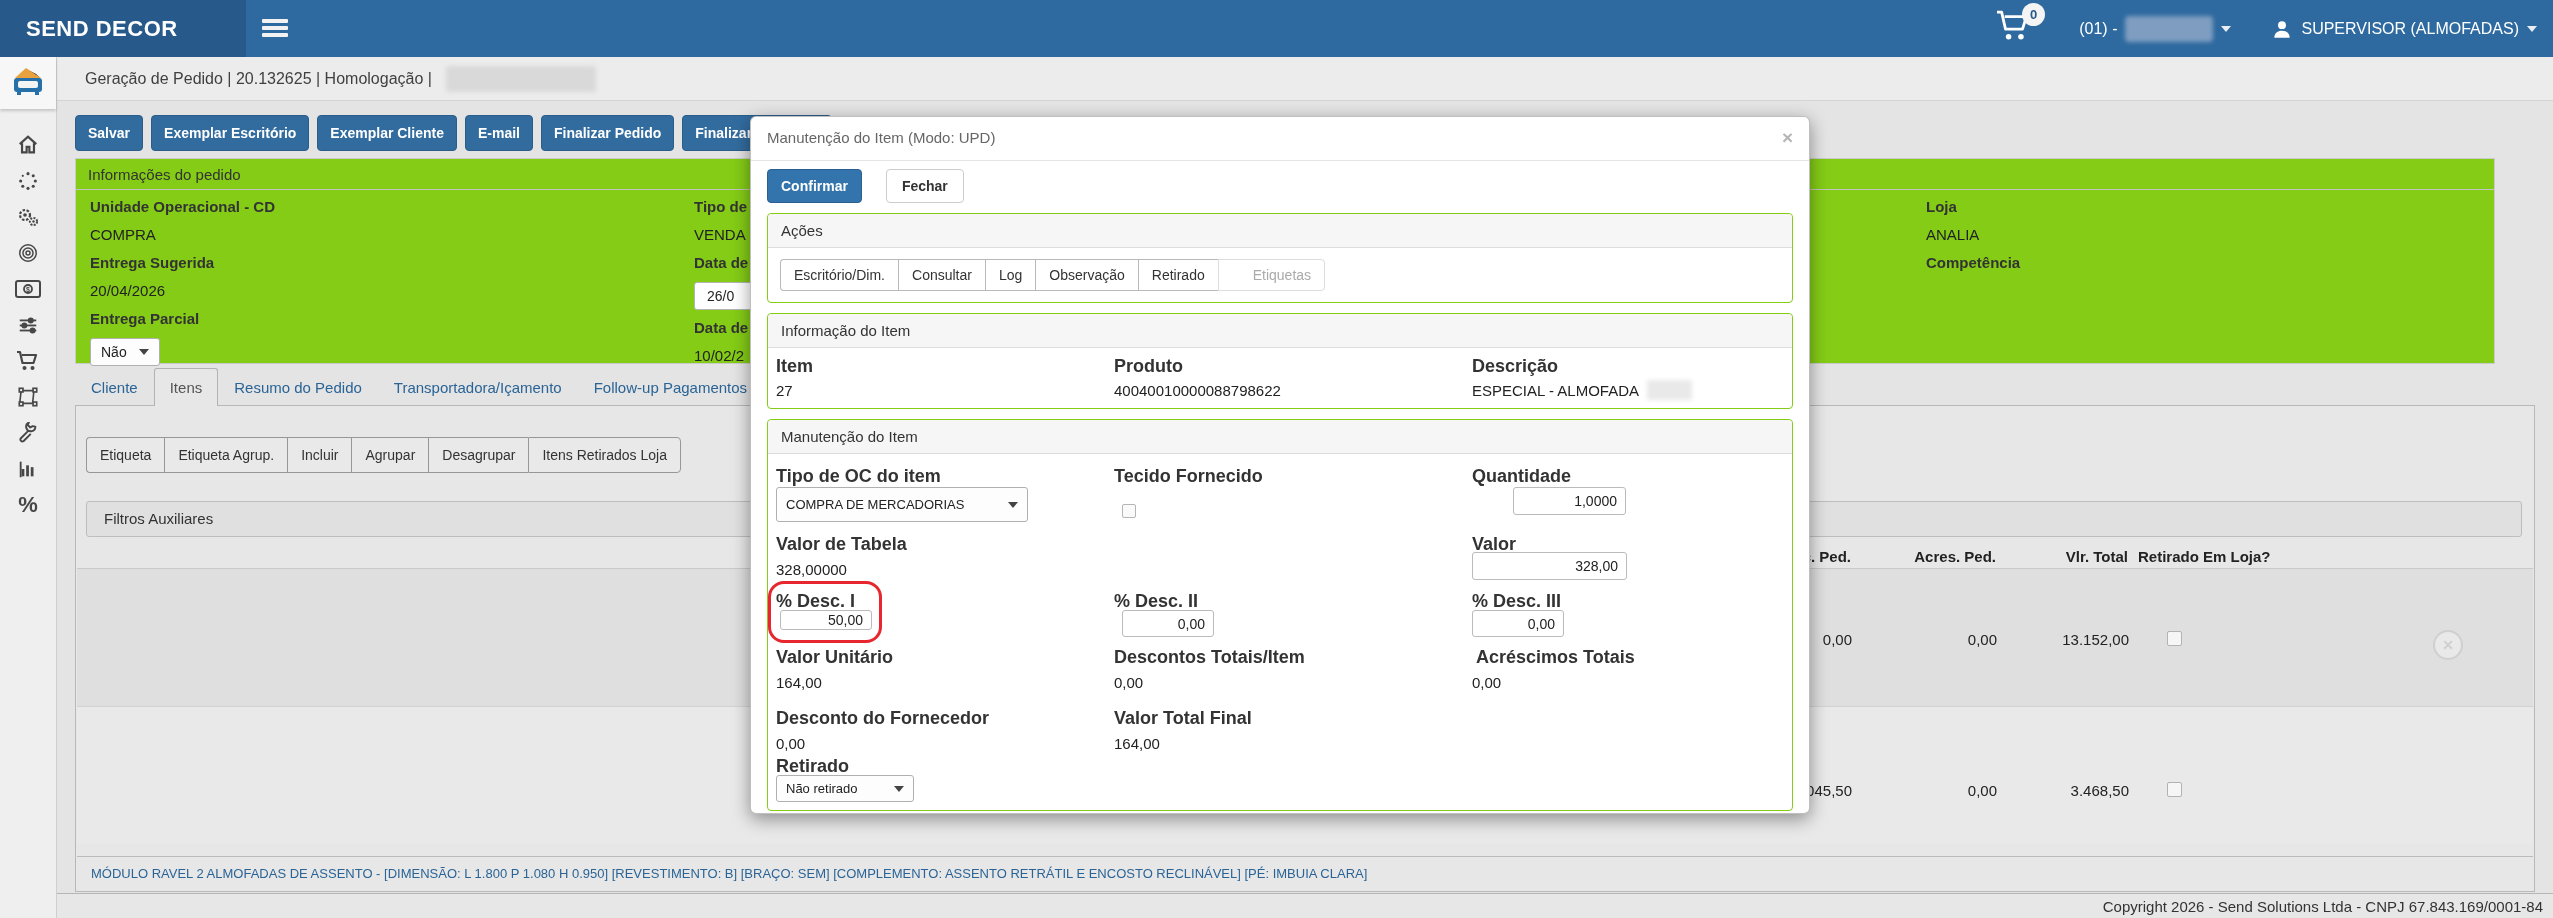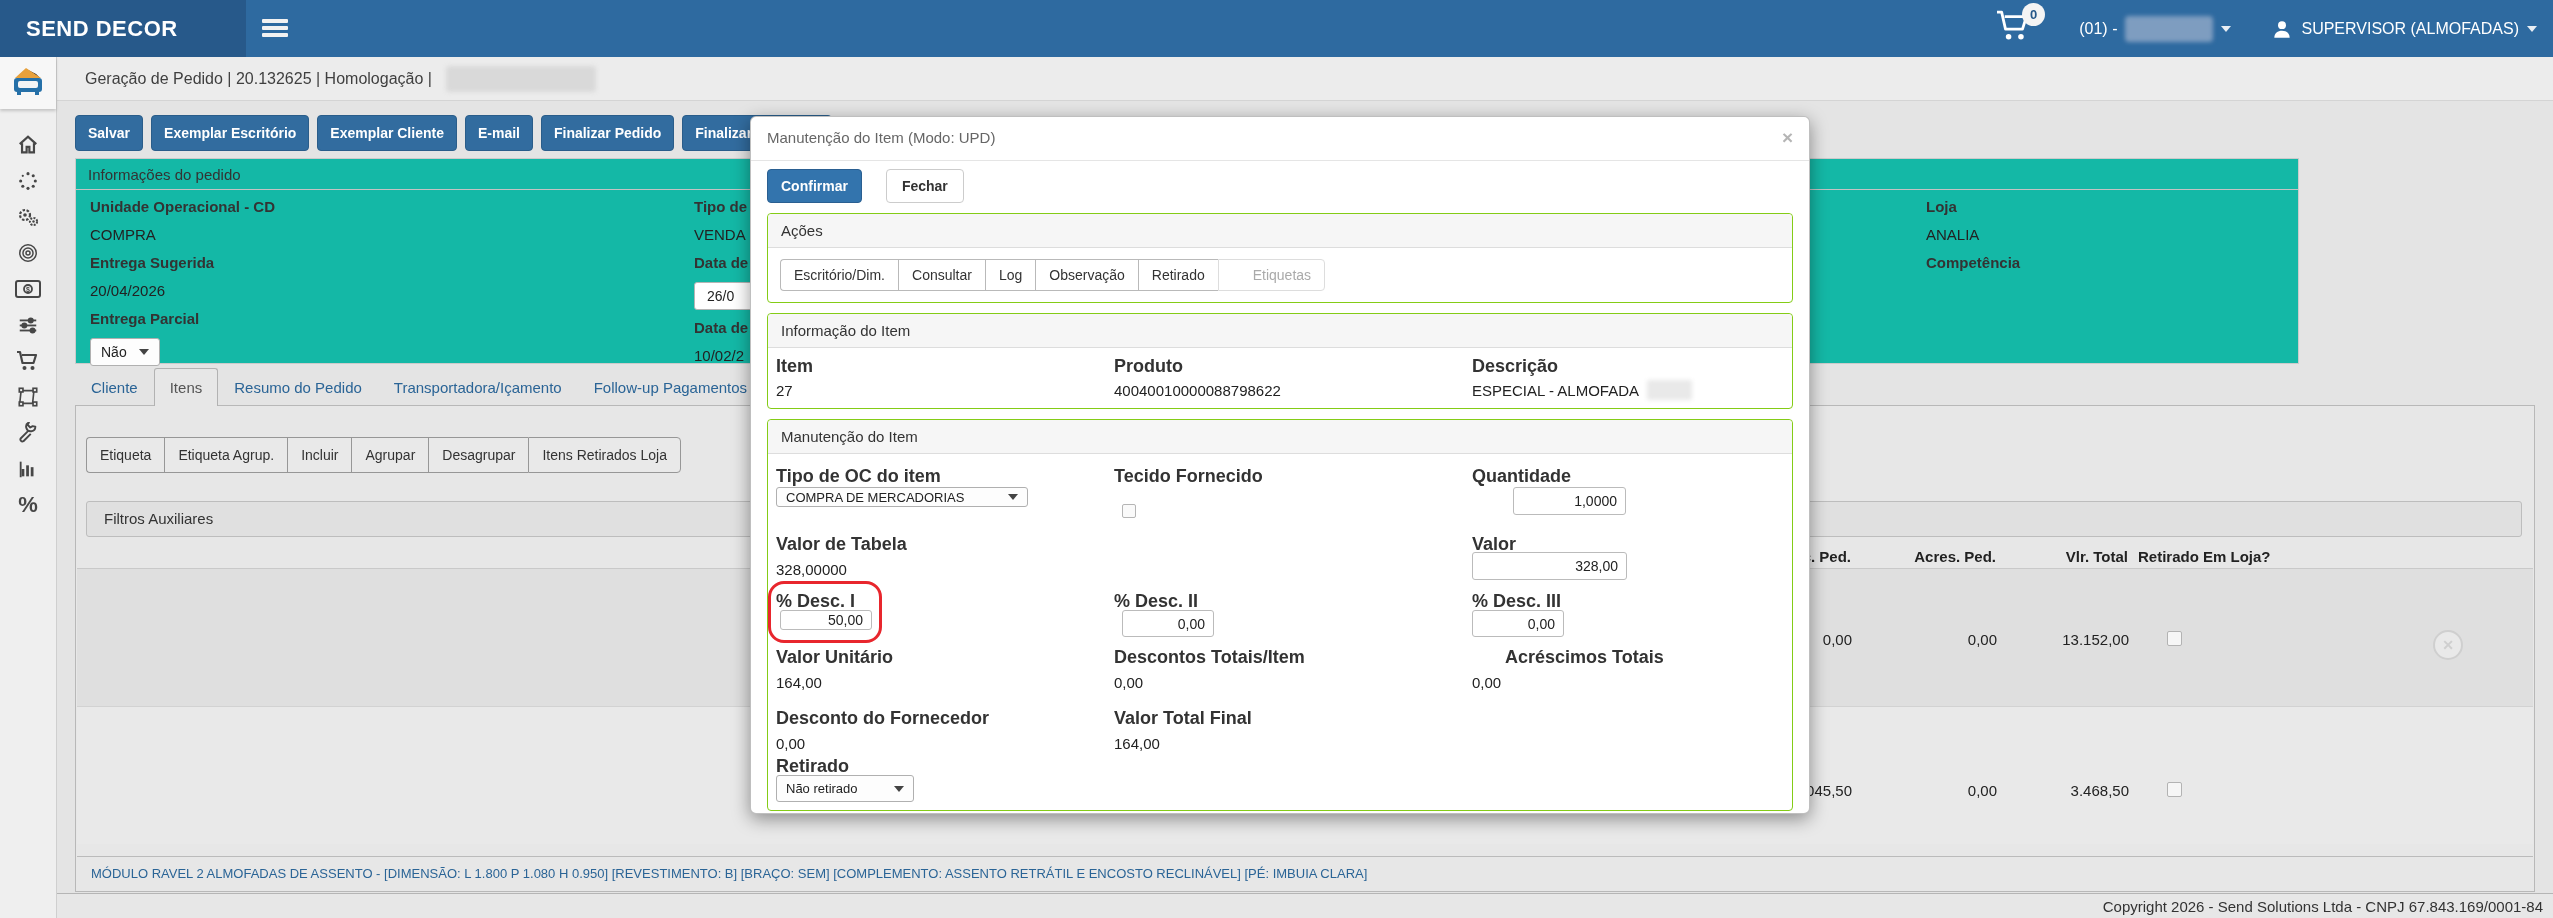--- a/index.html
+++ b/index.html
@@ -33,21 +33,21 @@
                 display:flex; align-items:center; padding-left:28px; font-size:16px; color:#3f3f3f; z-index:5; }
   .redacted-gray { width:150px; height:26px; margin-left:14px; border-radius:3px; background:#d9d9d9; filter:blur(2px); }
 
   
   .content { position:absolute; left:57px; top:101px; right:0; bottom:25px; }
   .toolbar { position:absolute; left:18px; top:14px; display:flex; gap:8px; }
   .btn-primary { background:#326c9f; border:1px solid #2a5d8a; color:#fff; font-weight:bold; font-size:14px;
                  padding:9px 12px; border-radius:4px; cursor:pointer; white-space:nowrap; font-family:inherit; }
   .btn-primary.wide { min-width:150px; text-align:left; }
 
-  .info-panel { position:absolute; left:18px; top:57px; width:2224px; height:206px; background:#14b8a6; border:1px solid #cbcbcb; }
+  .info-panel { position:absolute; left:18px; top:57px; width:2420px; height:206px; background:#84cc16; border:1px solid #cbcbcb; }
   .panel-title { height:31px; line-height:31px; padding-left:12px; font-size:15px; color:#333; border-bottom:1px solid #c3c3c3; }
   .info-body { position:relative; height:173px; }
   .fcol { position:absolute; top:8px; }
   .fcol.c1 { left:14px; } .fcol.c2 { left:618px; } .fcol.c3 { left:1850px; }
   .flabel { font-size:15px; font-weight:bold; color:#333; margin-bottom:11px; }
   .fvalue { font-size:15px; color:#222; margin-bottom:11px; }
   .mini-input { width:130px; height:28px; border:1px solid #b5b5b5; border-radius:3px; background:#fff;
                 font-size:14px; color:#222; padding:0 12px; margin-bottom:9px; font-family:inherit; }
   .fake-select { height:28px; border:1px solid #b0b0b0; border-radius:3px; background:#fdfdfd; display:inline-flex;
                  align-items:center; gap:12px; padding:0 10px; font-size:14px; color:#222; cursor:pointer; }
@@ -103,21 +103,21 @@
   .btn-act.disabled { color:#aaa; border-color:#ddd; cursor:default; }
   .iinfo-body { position:relative; height:60px; }
   .abs { position:absolute; }
   .mlabel { font-size:18px; font-weight:bold; color:#333; white-space:nowrap; }
   .mvalue { font-size:15px; color:#222; white-space:nowrap; }
   .desc-wrap { display:flex; align-items:center; gap:8px; }
   .redacted-small { width:45px; height:20px; background:#e9e9e9; border-radius:2px; filter:blur(2px); }
   .manut-body { position:relative; height:356px; }
   .num-input { height:28px; border:1px solid #bbb; border-radius:3px; background:#fff; font-size:14px; color:#222;
                text-align:right; padding:0 8px; font-family:inherit; }
-  .m-select { height:20px; border:1px solid #b0b0b0; border-radius:3px; background:#fdfdfd; display:flex; align-items:center;
+  .m-select { height:35px; border:1px solid #b0b0b0; border-radius:3px; background:#fdfdfd; display:flex; align-items:center;
               justify-content:space-between; padding:0 9px; font-size:13px; color:#222; cursor:pointer; }
   .m-select .caret { border-top-color:#444; }
   .checkbox { width:14px; height:14px; border:1px solid #b5b5b5; border-radius:2px; background:#fafafa; cursor:pointer; }
   .red-oval { position:absolute; left:0; top:127px; width:114px; height:62px; border:3px solid #e8262d; border-radius:16px; pointer-events:none; }
 </style>
 </head>
 <body>
 
 <div id="app">
 
@@ -413,21 +413,21 @@
         <div class="abs mlabel" style="left:346px; top:137px;">% Desc. II</div>
         <input class="abs num-input" style="left: 354px; top: 156px; width: 92px; height: 27px;" readonly="" value="0,00">
 
         <div class="abs mlabel" style="left:704px; top:137px;">% Desc. III</div>
         <input class="abs num-input" style="left: 704px; top: 156px; width: 92px; height: 27px;" readonly="" value="0,00">
 
         <div class="abs mlabel" style="left:8px; top:193px;">Valor Unitário</div>
         <div class="abs mvalue" style="left:8px; top:220px;">164,00</div>
         <div class="abs mlabel" style="left:346px; top:193px;">Descontos Totais/Item</div>
         <div class="abs mvalue" style="left:346px; top:220px;">0,00</div>
-        <div class="abs mlabel" style="left:737px; top:193px;">Acréscimos Totais</div>
+        <div class="abs mlabel" style="left:708px; top:193px;">Acréscimos Totais</div>
         <div class="abs mvalue" style="left:704px; top:220px;">0,00</div>
 
         <div class="abs mlabel" style="left:8px; top:254px;">Desconto do Fornecedor</div>
         <div class="abs mvalue" style="left:8px; top:281px;">0,00</div>
         <div class="abs mlabel" style="left:346px; top:254px;">Valor Total Final</div>
         <div class="abs mvalue" style="left:346px; top:281px;">164,00</div>
 
         <div class="abs mlabel" style="left:8px; top:302px;">Retirado</div>
         <div class="abs m-select" style="left:8px; top:321px; width:138px; height:27px;">
           <span>Não retirado</span>

